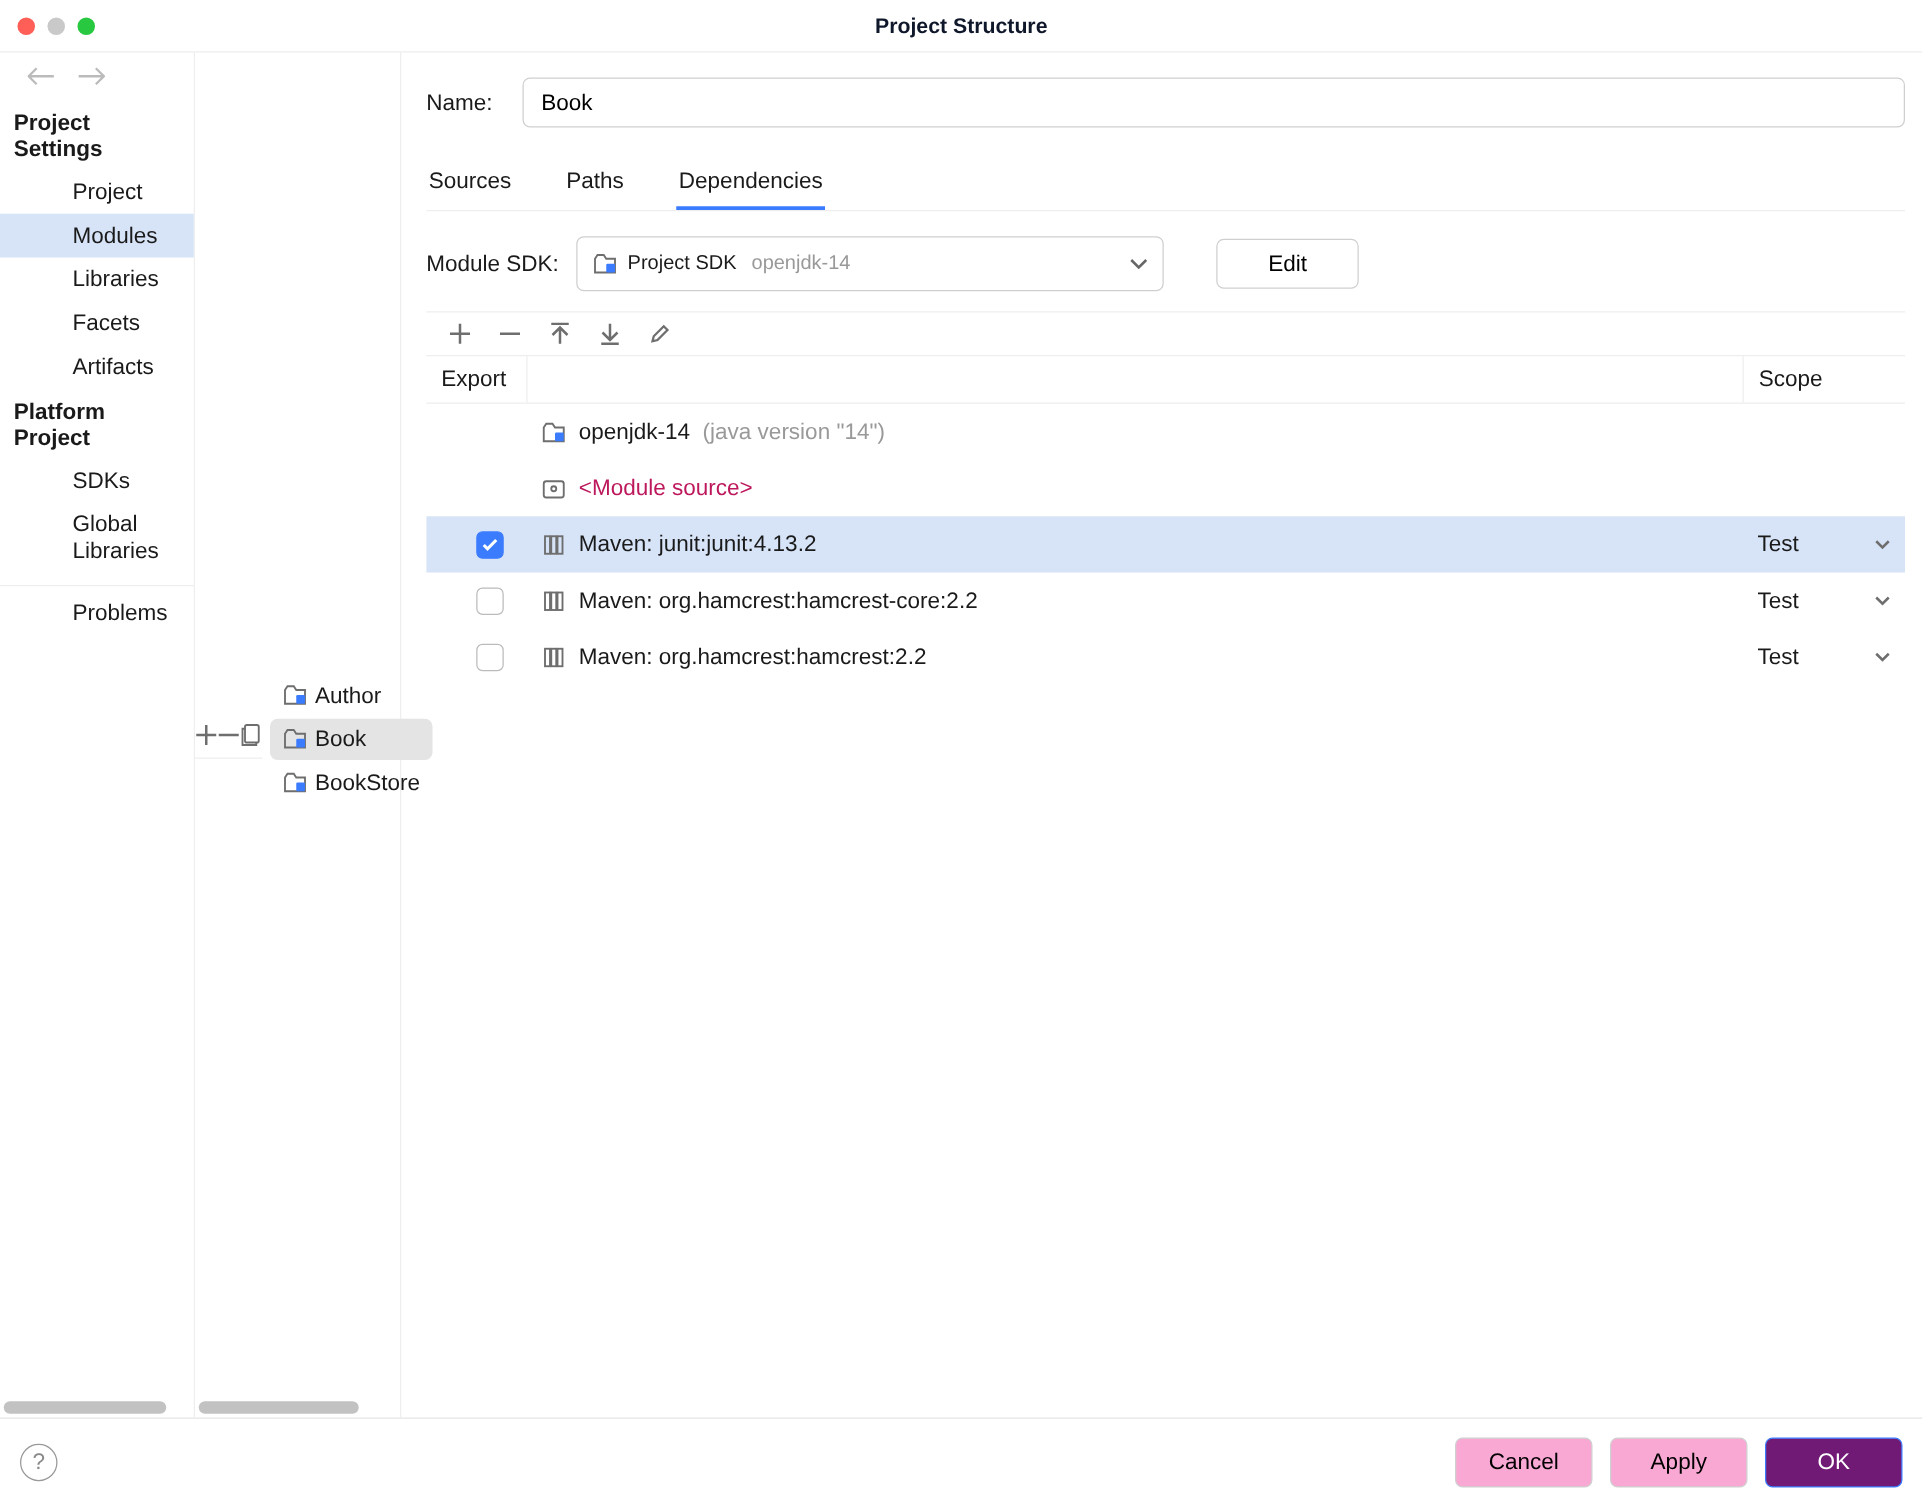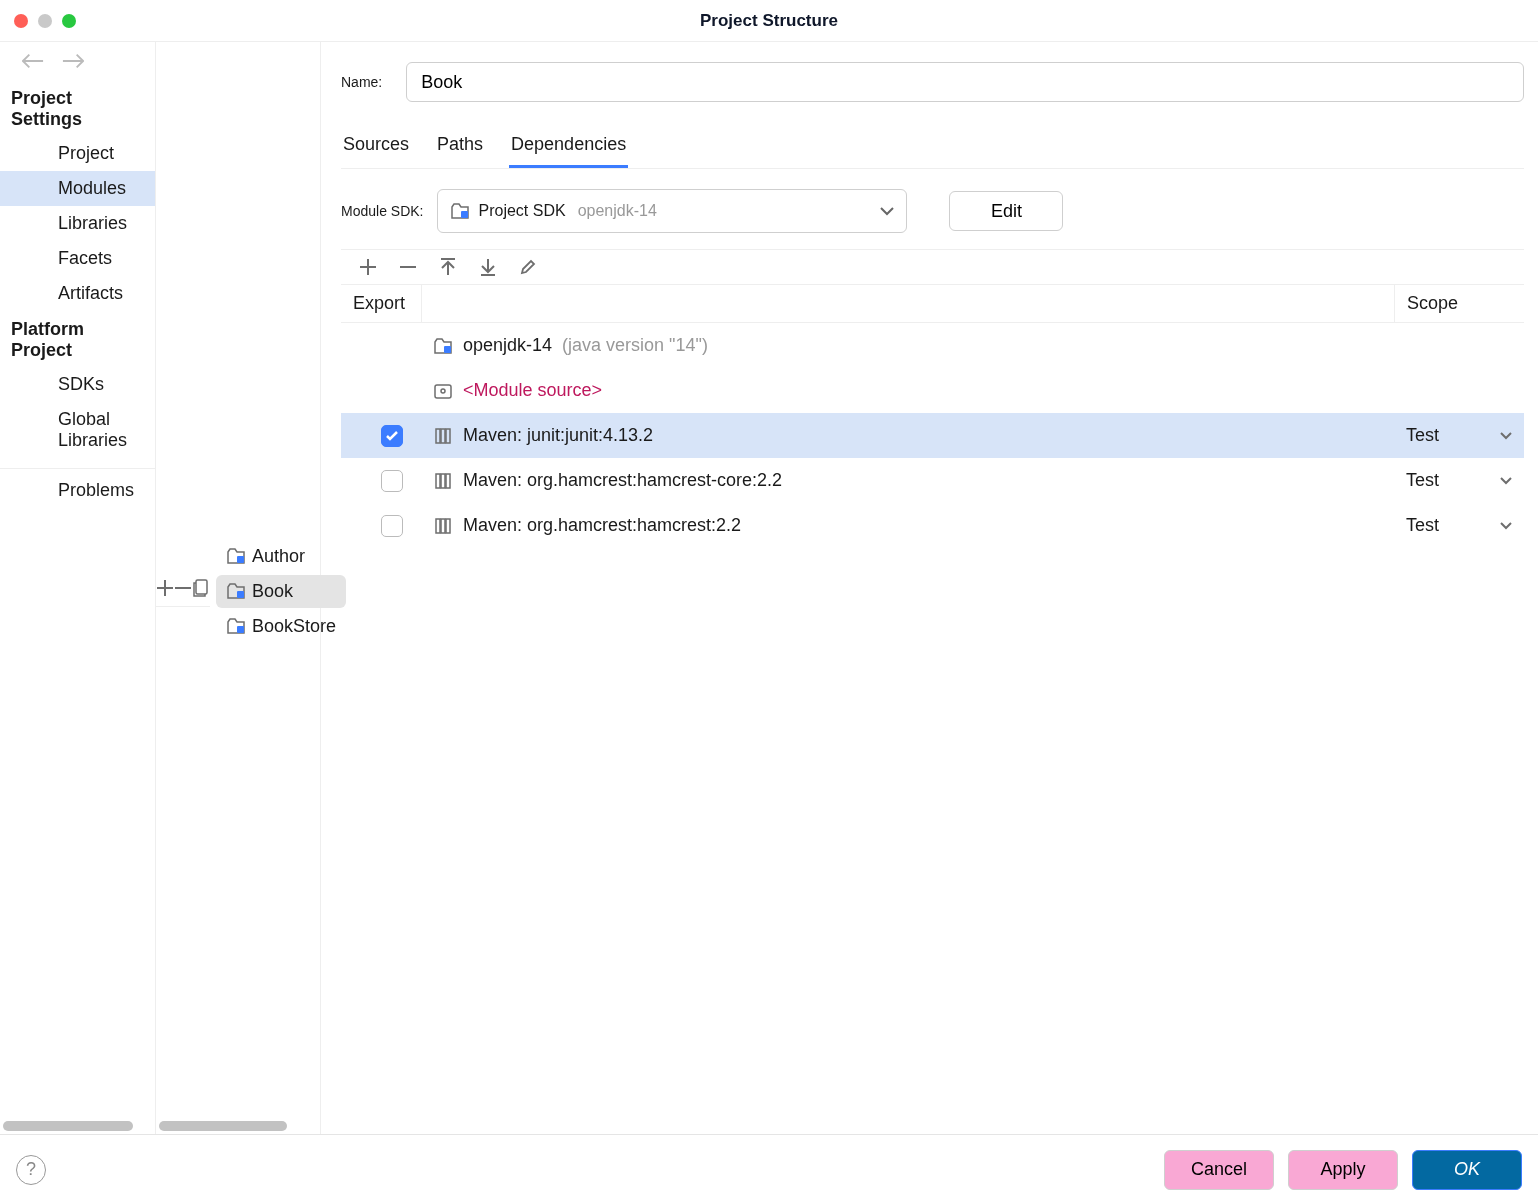--- a/index.html
+++ b/index.html
@@ -141,34 +141,34 @@
   flex-direction: column;
   padding: 20px 14px 0 20px;
   min-width: 0;
 }
 .name-row {
   display: flex;
   align-items: center;
   gap: 24px;
   margin-bottom: 26px;
 }
-.name-label { font-size: 14px; }
+.name-label { font-size: 18px; }
 .name-input {
   flex: 1;
   height: 40px;
   border: 1px solid #cfcfcf;
   border-radius: 6px;
   padding: 0 14px;
   font-size: 18px;
   outline: none;
 }
 
 .tabs {
   display: flex;
-  gap: 24px;
+  gap: 40px;
   border-bottom: 1px solid #eee;
 }
 .tab {
   font-size: 18px;
   padding: 6px 2px 10px;
   cursor: pointer;
   border-bottom: 3px solid transparent;
 }
 .tab.active {
   border-bottom-color: #3b7cff;
@@ -267,24 +267,23 @@
   height: 40px;
   min-width: 110px;
   padding: 0 22px;
   border: 1px solid #cfcfcf;
   border-radius: 6px;
   background: #f9a8d4;
   font-size: 18px;
   cursor: pointer;
 }
 .btn.primary {
-  background: #0369a1;
+  background: #701a75;
   border-color: #3b7cff;
   color: #fff;
-  font-style: italic;
 }
 </style>
 </head>
 <body>
 
 <div class="titlebar">
   <div class="traffic-lights">
     <div class="light red"></div>
     <div class="light yellow"></div>
     <div class="light green"></div>

